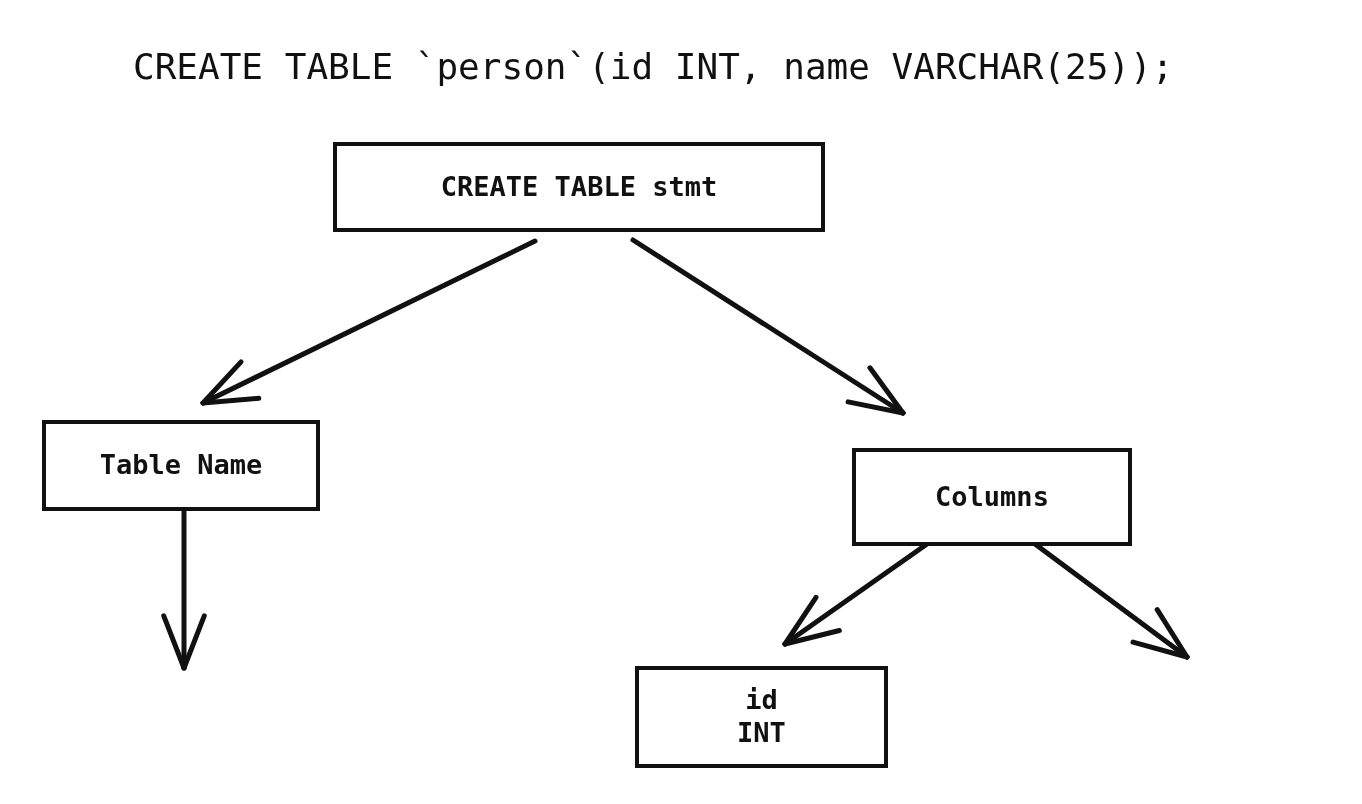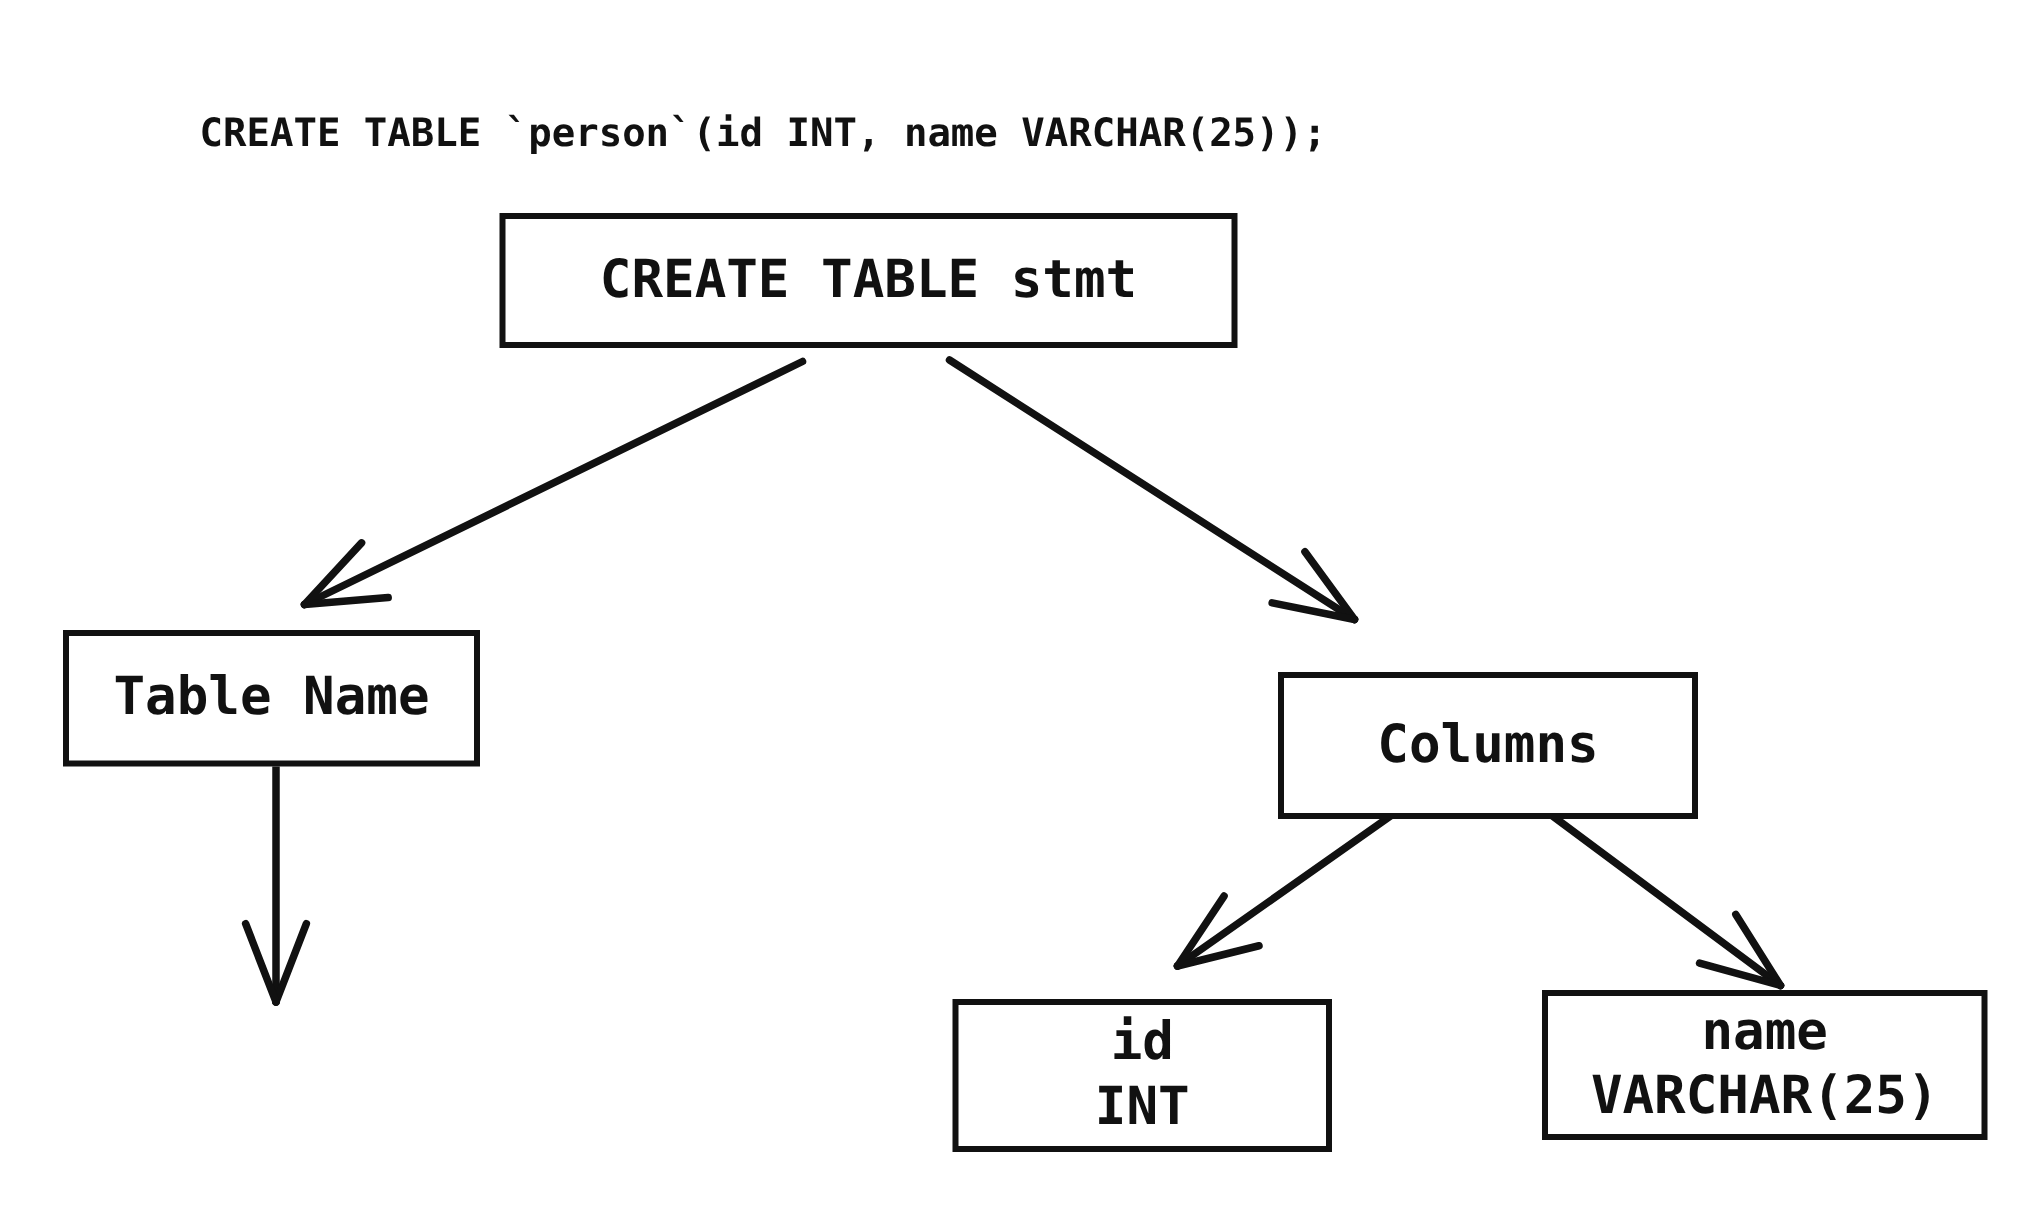--- a/index.html
+++ b/index.html
@@ -13,36 +13,35 @@
     height: 804px;
     background: #ffffff;
     font-family: "DejaVu Sans Mono", "Liberation Mono", monospace;
     color: #111111;
     overflow: hidden;
   }
   .sql-text {
     position: absolute;
     left: 133px;
     top: 46px;
-    font-size: 26px;
-    font-weight: bold;
+    font-size: 36px;
+    font-weight: normal;
     letter-spacing: 0;
     white-space: pre;
-    margin-top: 28px;
   }
   .node {
     position: absolute;
     box-sizing: border-box;
     border: 4px solid #111111;
     background: #ffffff;
     display: flex;
     align-items: center;
     justify-content: center;
     text-align: center;
-    font-size: 35px;
+    font-size: 27px;
     font-weight: bold;
     line-height: 1.22;
   }
   .node .label {
     white-space: pre-line;
   }
   #node-stmt        { left: 333px;  top: 142px; width: 492px; height: 90px; }
   #node-table-name  { left: 42px;   top: 420px; width: 278px; height: 91px; }
   #node-columns     { left: 852px;  top: 448px; width: 280px; height: 98px; }
   #node-person      { left: 56px;   top: 676px; width: 254px; height: 84px; }
@@ -110,18 +109,14 @@
   <div class="node" id="node-columns">
     <span class="label">Columns</span>
   </div>
 
 
   <div class="node" id="node-id-int">
     <span class="label">id
 INT</span>
   </div>
 
-  <div class="node" id="node-name-varchar">
-    <span class="label">name
-VARCHAR(25)</span>
-  </div>
 
 </div>
 
 </body></html>

